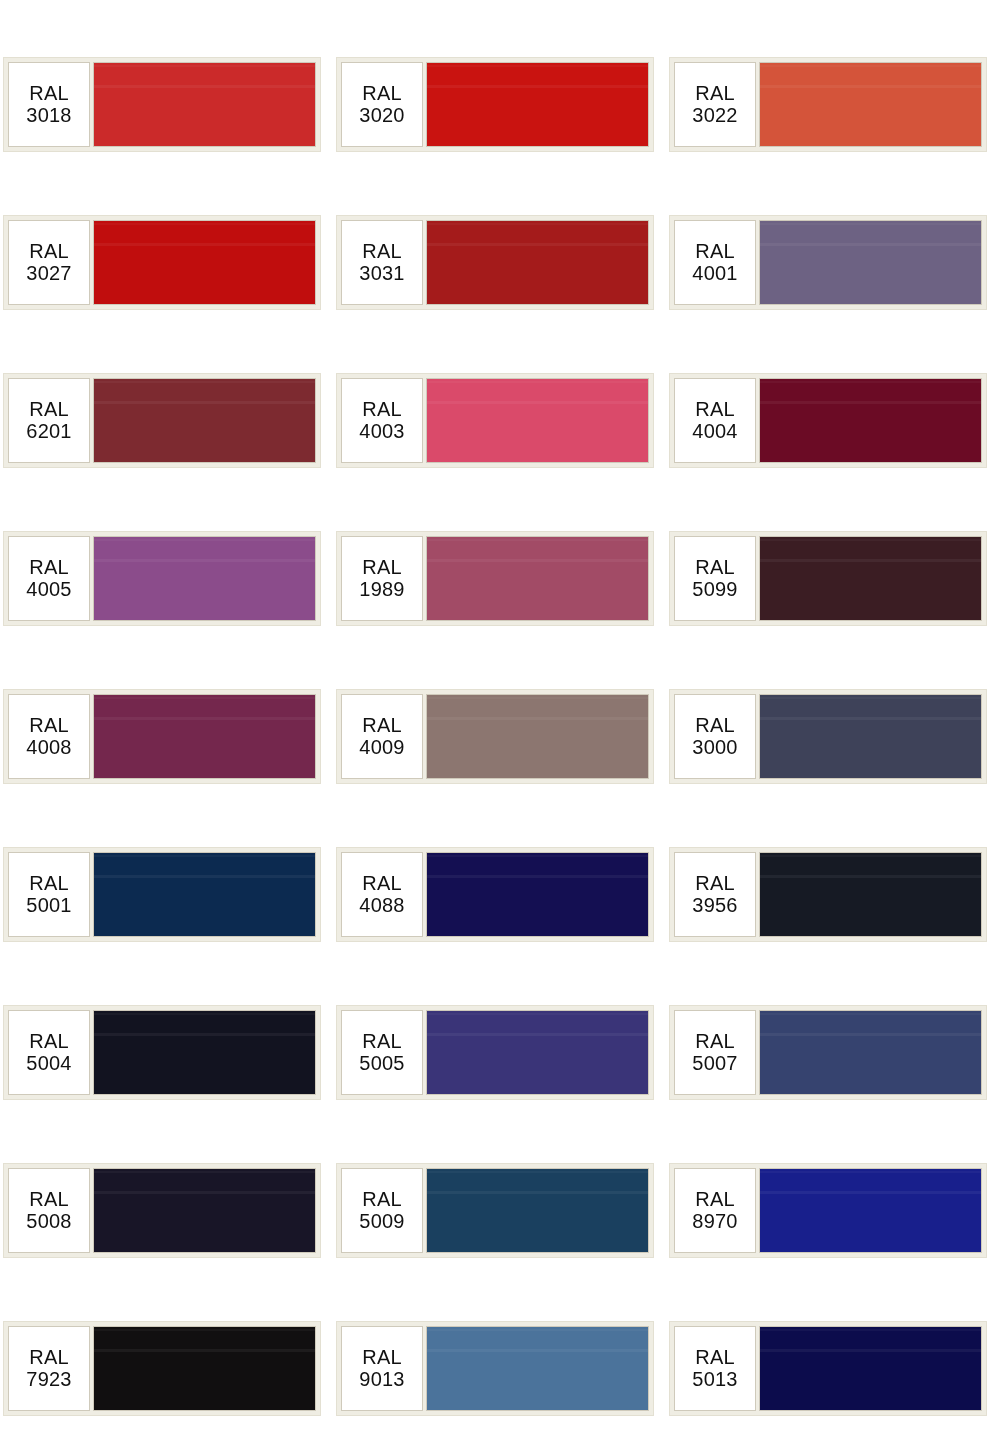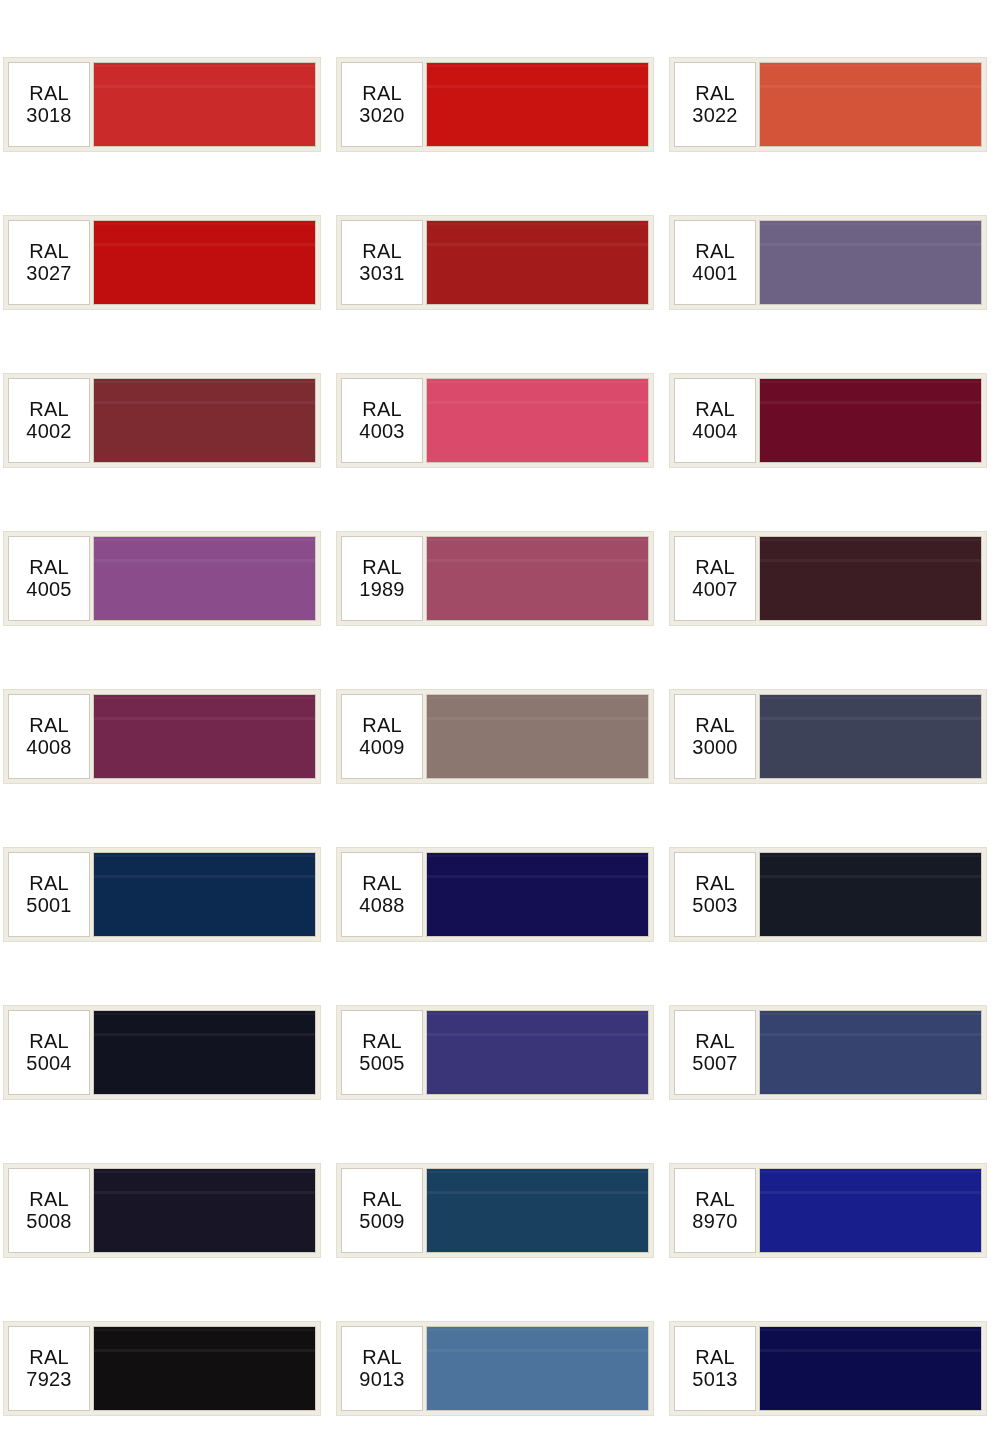--- a/index.html
+++ b/index.html
@@ -183,21 +183,21 @@
       </div>
     </div>
     <div class="pad-right"></div>
   </div>
 
   <div class="ral-row">
     <div class="pad-left"></div>
     <div class="ral-card">
       <div class="ral-label">
         <span class="l1">RAL</span>
-        <span class="l2">4002</span>
+        <span class="l2">6201</span>
       </div>
       <div class="ral-swatch">
         <i class="fill" style="background: rgb(125, 42, 48);"></i>
         <i class="band2"></i>
         <i class="band"></i>
       </div>
     </div>
     <div class="gutter-a"></div>
     <div class="ral-card">
       <div class="ral-label">
@@ -247,21 +247,21 @@
       <div class="ral-swatch">
         <i class="fill" style="background: rgb(162, 75, 102);"></i>
         <i class="band2"></i>
         <i class="band"></i>
       </div>
     </div>
     <div class="gutter-b"></div>
     <div class="ral-card">
       <div class="ral-label">
         <span class="l1">RAL</span>
-        <span class="l2">4007</span>
+        <span class="l2">5099</span>
       </div>
       <div class="ral-swatch">
         <i class="fill" style="background: rgb(59, 29, 35);"></i>
         <i class="band2"></i>
         <i class="band"></i>
       </div>
     </div>
     <div class="pad-right"></div>
   </div>
 
@@ -327,21 +327,21 @@
       <div class="ral-swatch">
         <i class="fill" style="background: rgb(20, 15, 82);"></i>
         <i class="band2"></i>
         <i class="band"></i>
       </div>
     </div>
     <div class="gutter-b"></div>
     <div class="ral-card">
       <div class="ral-label">
         <span class="l1">RAL</span>
-        <span class="l2">5003</span>
+        <span class="l2">3956</span>
       </div>
       <div class="ral-swatch">
         <i class="fill" style="background: rgb(22, 26, 36);"></i>
         <i class="band2"></i>
         <i class="band"></i>
       </div>
     </div>
     <div class="pad-right"></div>
   </div>
 

